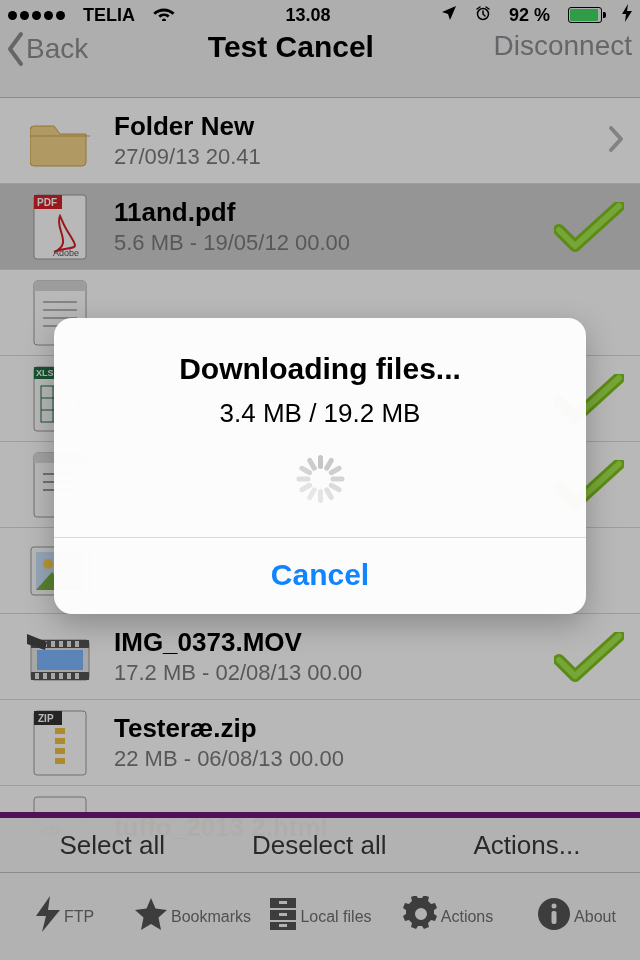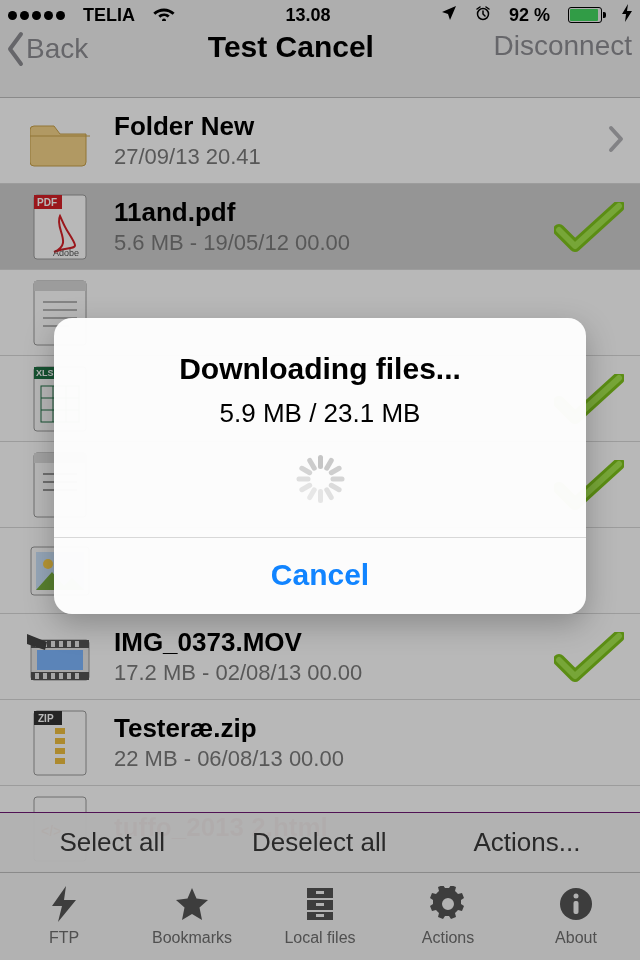--- a/index.html
+++ b/index.html
@@ -32,25 +32,25 @@
 .row .thumb { width: 80px; height: 70px; display: flex; align-items: center; justify-content: center; flex-shrink: 0; }
 .row .info { flex: 1; padding-left: 14px; min-width: 0; }
 .row .name { font-size: 26px; font-weight: 700; color: #000; white-space: nowrap; overflow: hidden; text-overflow: ellipsis; }
 .row .meta { font-size: 22px; color: #7b7b7b; margin-top: 2px; white-space: nowrap; overflow: hidden; text-overflow: ellipsis; }
 .row .chev { color: #b5b5b9; }
 
 .checkmark { width: 70px; height: 50px; }
 .folder-ic { width: 60px; height: 54px; }
 
 
-.actions-row { position: absolute; left: 0; right: 0; bottom: 88px; height: 60px; background: rgba(247,247,247,0.96); border-top: 1px solid #701a75; display: flex; align-items: center; justify-content: space-around; padding: 0 16px; font-size: 26px; color: #3a3a3a; }
+.actions-row { position: absolute; left: 0; right: 0; bottom: 88px; height: 60px; background: rgba(247,247,247,0.96); border-top: 6px solid #701a75; display: flex; align-items: center; justify-content: space-around; padding: 0 16px; font-size: 26px; color: #3a3a3a; }
 
 
 .tab-bar { position: absolute; left: 0; right: 0; bottom: 0; height: 88px; background: #f7f7f7; border-top: 1px solid #c0c0c0; display: flex; }
-.tab { flex: 1; display: flex; flex-direction: column; align-items: center; justify-content: center; gap: 2px; color: #6f6f6f; font-size: 16px; }
+.tab { flex: 1; display: flex; flex-direction: row; align-items: center; justify-content: center; gap: 2px; color: #6f6f6f; font-size: 16px; }
 .tab .ic { font-size: 34px; line-height: 1; }
 
 
 .dim { position: absolute; inset: 0; background: rgba(0,0,0,0.28); }
 
 
 .modal { position: absolute; left: 54px; right: 54px; top: 318px; background: rgba(253,253,253,0.98); border-radius: 18px; overflow: hidden; box-shadow: 0 10px 30px rgba(0,0,0,0.25); }
 .modal .body { padding: 34px 20px 28px; text-align: center; }
 .modal .title { font-size: 30px; font-weight: 600; color: #000; }
 .modal .sub { font-size: 26px; color: #000; margin-top: 12px; }
@@ -361,21 +361,21 @@
           </svg></span>
       <span>About</span>
     </div>
   </div>
 
   <div class="dim"></div>
 
   <div class="modal">
     <div class="body">
       <div class="title">Downloading files...</div>
-      <div class="sub">5.9 MB / 23.1 MB</div>
+      <div class="sub">3.4 MB / 19.2 MB</div>
       <div class="spinner">
         <span></span>
           <span></span>
           <span></span>
           <span></span>
           <span></span>
           <span></span>
         <span></span>
           <span></span>
           <span></span>

